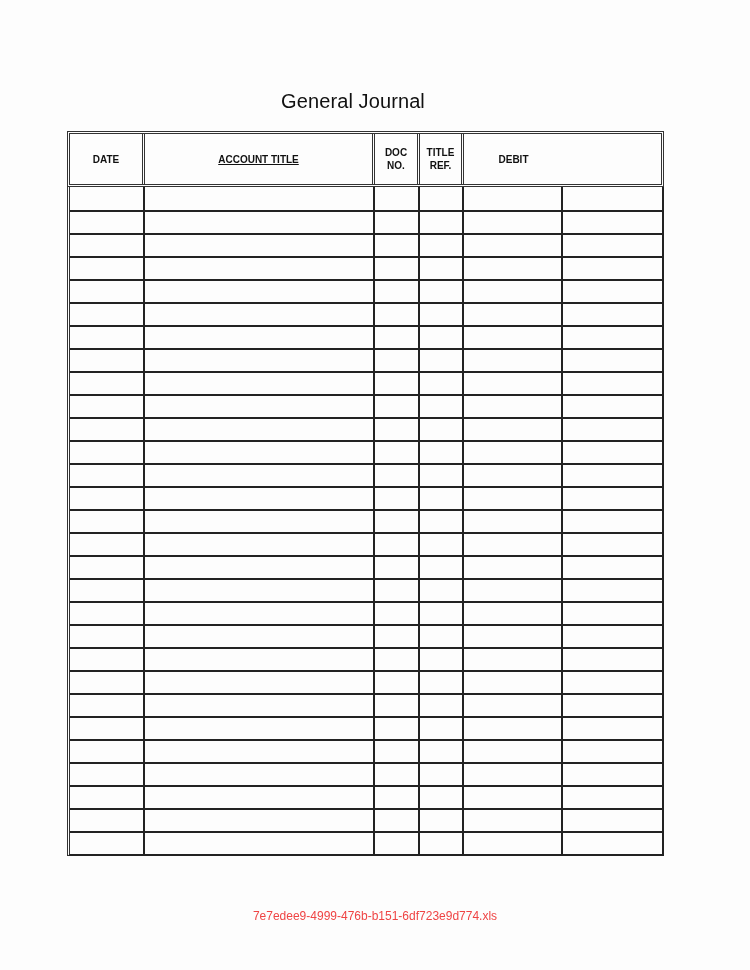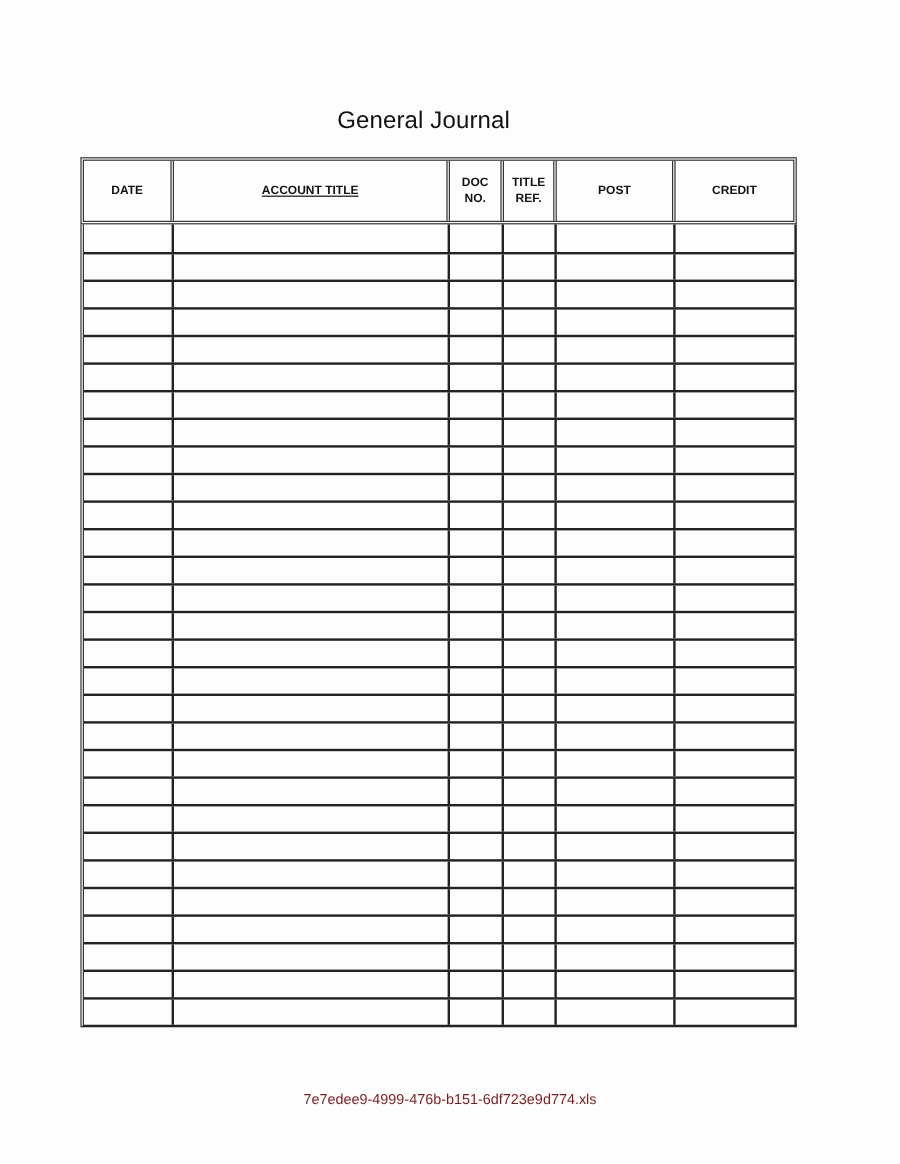--- a/index.html
+++ b/index.html
@@ -8,37 +8,36 @@
   .journal { position: absolute; left: 67px; top: 131px; width: 597px; }
   .hdr { position: relative; height: 56px; border: 3px double #333; box-sizing: border-box; display: flex; }
   .hcell { box-sizing: border-box; border-right: 3px double #333; display: flex; align-items: center; justify-content: center; text-align: center; font-size: 10px; font-weight: bold; line-height: 13px; white-space: pre-line; }
   .hcell:last-child { border-right: none; }
   .body { border-left: 3px double #333; border-right: 2px solid #222; border-bottom: 2px solid #222; box-sizing: border-box; }
   .row { display: flex; height: 23px; border-top: 2px solid #222; box-sizing: border-box; }
   .row:first-child { border-top: none; height: 23px; }
   .cell { box-sizing: border-box; border-right: 2px solid #222; height: 100%; }
   .cell:last-child { border-right: none; }
   .c0 { width: 75px; } .c1 { width: 230px; text-decoration: underline; } .c2 { width: 45px; } .c3 { width: 44px; } .c4 { width: 99px; } .c5 { flex: 1; }
-  .footer { position: absolute; left: 0; width: 750px; top: 909px; text-align: center; font-size: 12px; color: #7f1d1d; }
+  .footer { position: absolute; left: 0; width: 750px; top: 909px; text-align: center; font-size: 12px; color: #ef4444; }
 </style>
 </head>
 <body>
 
 <div class="title">General Journal</div>
 
 <div class="journal">
   <div class="hdr">
     <div class="hcell c0">DATE</div>
     <div class="hcell c1">ACCOUNT TITLE</div>
     <div class="hcell c2">DOC
 NO.</div>
     <div class="hcell c3">TITLE
 REF.</div>
-    <div class="hcell c4">POST</div>
-    <div class="hcell c5">CREDIT</div>
+    <div class="hcell c4">DEBIT</div>
   </div>
   <div class="body" id="journal-body">
       <div class="row">
         <div class="cell c0"></div>
         <div class="cell c1"></div>
         <div class="cell c2"></div>
         <div class="cell c3"></div>
         <div class="cell c4"></div>
         <div class="cell c5"></div>
       </div>

